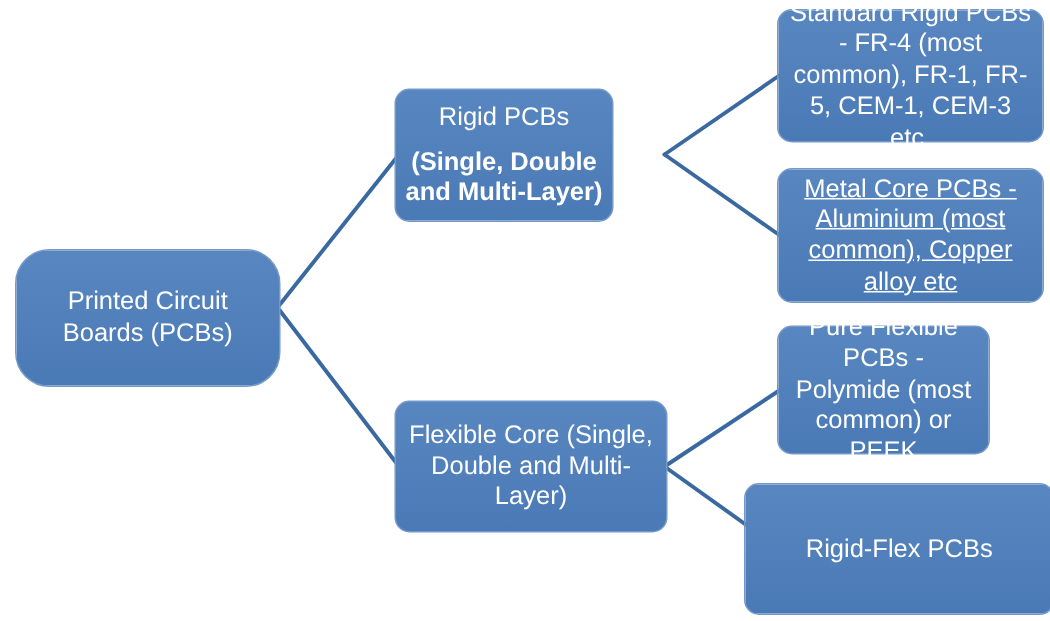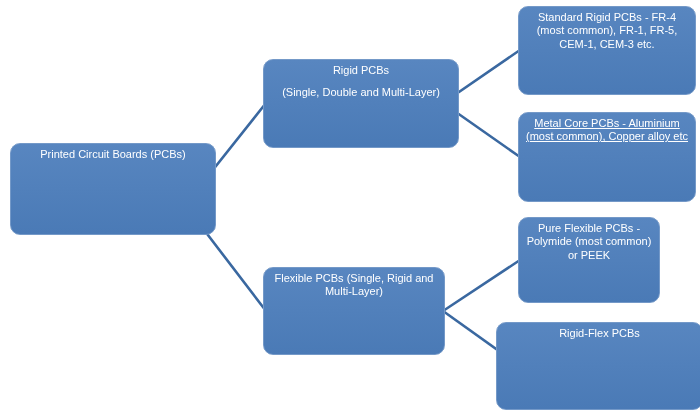--- a/index.html
+++ b/index.html
@@ -32,31 +32,33 @@
     position: absolute;
     z-index: 2;
     box-sizing: border-box;
     background: linear-gradient(180deg, #5886c0 0%, #4a7ab6 100%);
     border: 1.5px solid #7499c8;
     border-radius: 10px;
     color: #ffffff;
     display: flex;
     flex-direction: column;
     align-items: center;
+    justify-content: center;
     text-align: center;
-    font-size: 11px;
+    font-size: 17px;
     line-height: 1.22;
     padding: 4px 6px;
   }
   .node .sub {
     margin-top: 9px;
+    font-weight: bold;
   }
   
-  .n-root     { left: 10px;  top: 143px; width: 206px; height: 92px; }
-  .n-rigid    { left: 263px; top: 59px;  width: 196px; height: 89px; }
+  .n-root     { left: 10px;  top: 166px; width: 177px; height: 92px; border-radius: 23px; }
+  .n-rigid    { left: 263px; top: 59px;  width: 146px; height: 89px; }
   .n-flexible { left: 263px; top: 267px; width: 182px; height: 88px; }
   .n-leaf1    { left: 518px; top: 6px;   width: 178px; height: 89px; }
   .n-leaf2    { left: 518px; top: 112px; width: 178px; height: 90px; text-decoration: underline; }
   .n-leaf3    { left: 518px; top: 217px; width: 142px; height: 86px; }
   .n-leaf4    { left: 496px; top: 322px; width: 207px; height: 88px; }
 </style>
 </head>
 <body>
 
 <div class="canvas">
@@ -73,21 +75,21 @@
   <div class="node n-root">
     <div>Printed Circuit Boards (PCBs)</div>
   </div>
 
   <div class="node n-rigid">
     <div>Rigid PCBs</div>
     <div class="sub">(Single, Double and Multi-Layer)</div>
   </div>
 
   <div class="node n-flexible">
-    <div>Flexible PCBs (Single, Rigid and Multi-Layer)</div>
+    <div>Flexible Core (Single, Double and Multi-Layer)</div>
   </div>
 
   <div class="node n-leaf1">
     <div>Standard Rigid PCBs - FR-4 (most common), FR-1, FR-5, CEM-1, CEM-3 etc.</div>
   </div>
 
   <div class="node n-leaf2">
     <div>Metal Core PCBs - Aluminium (most common), Copper alloy etc</div>
   </div>
 

